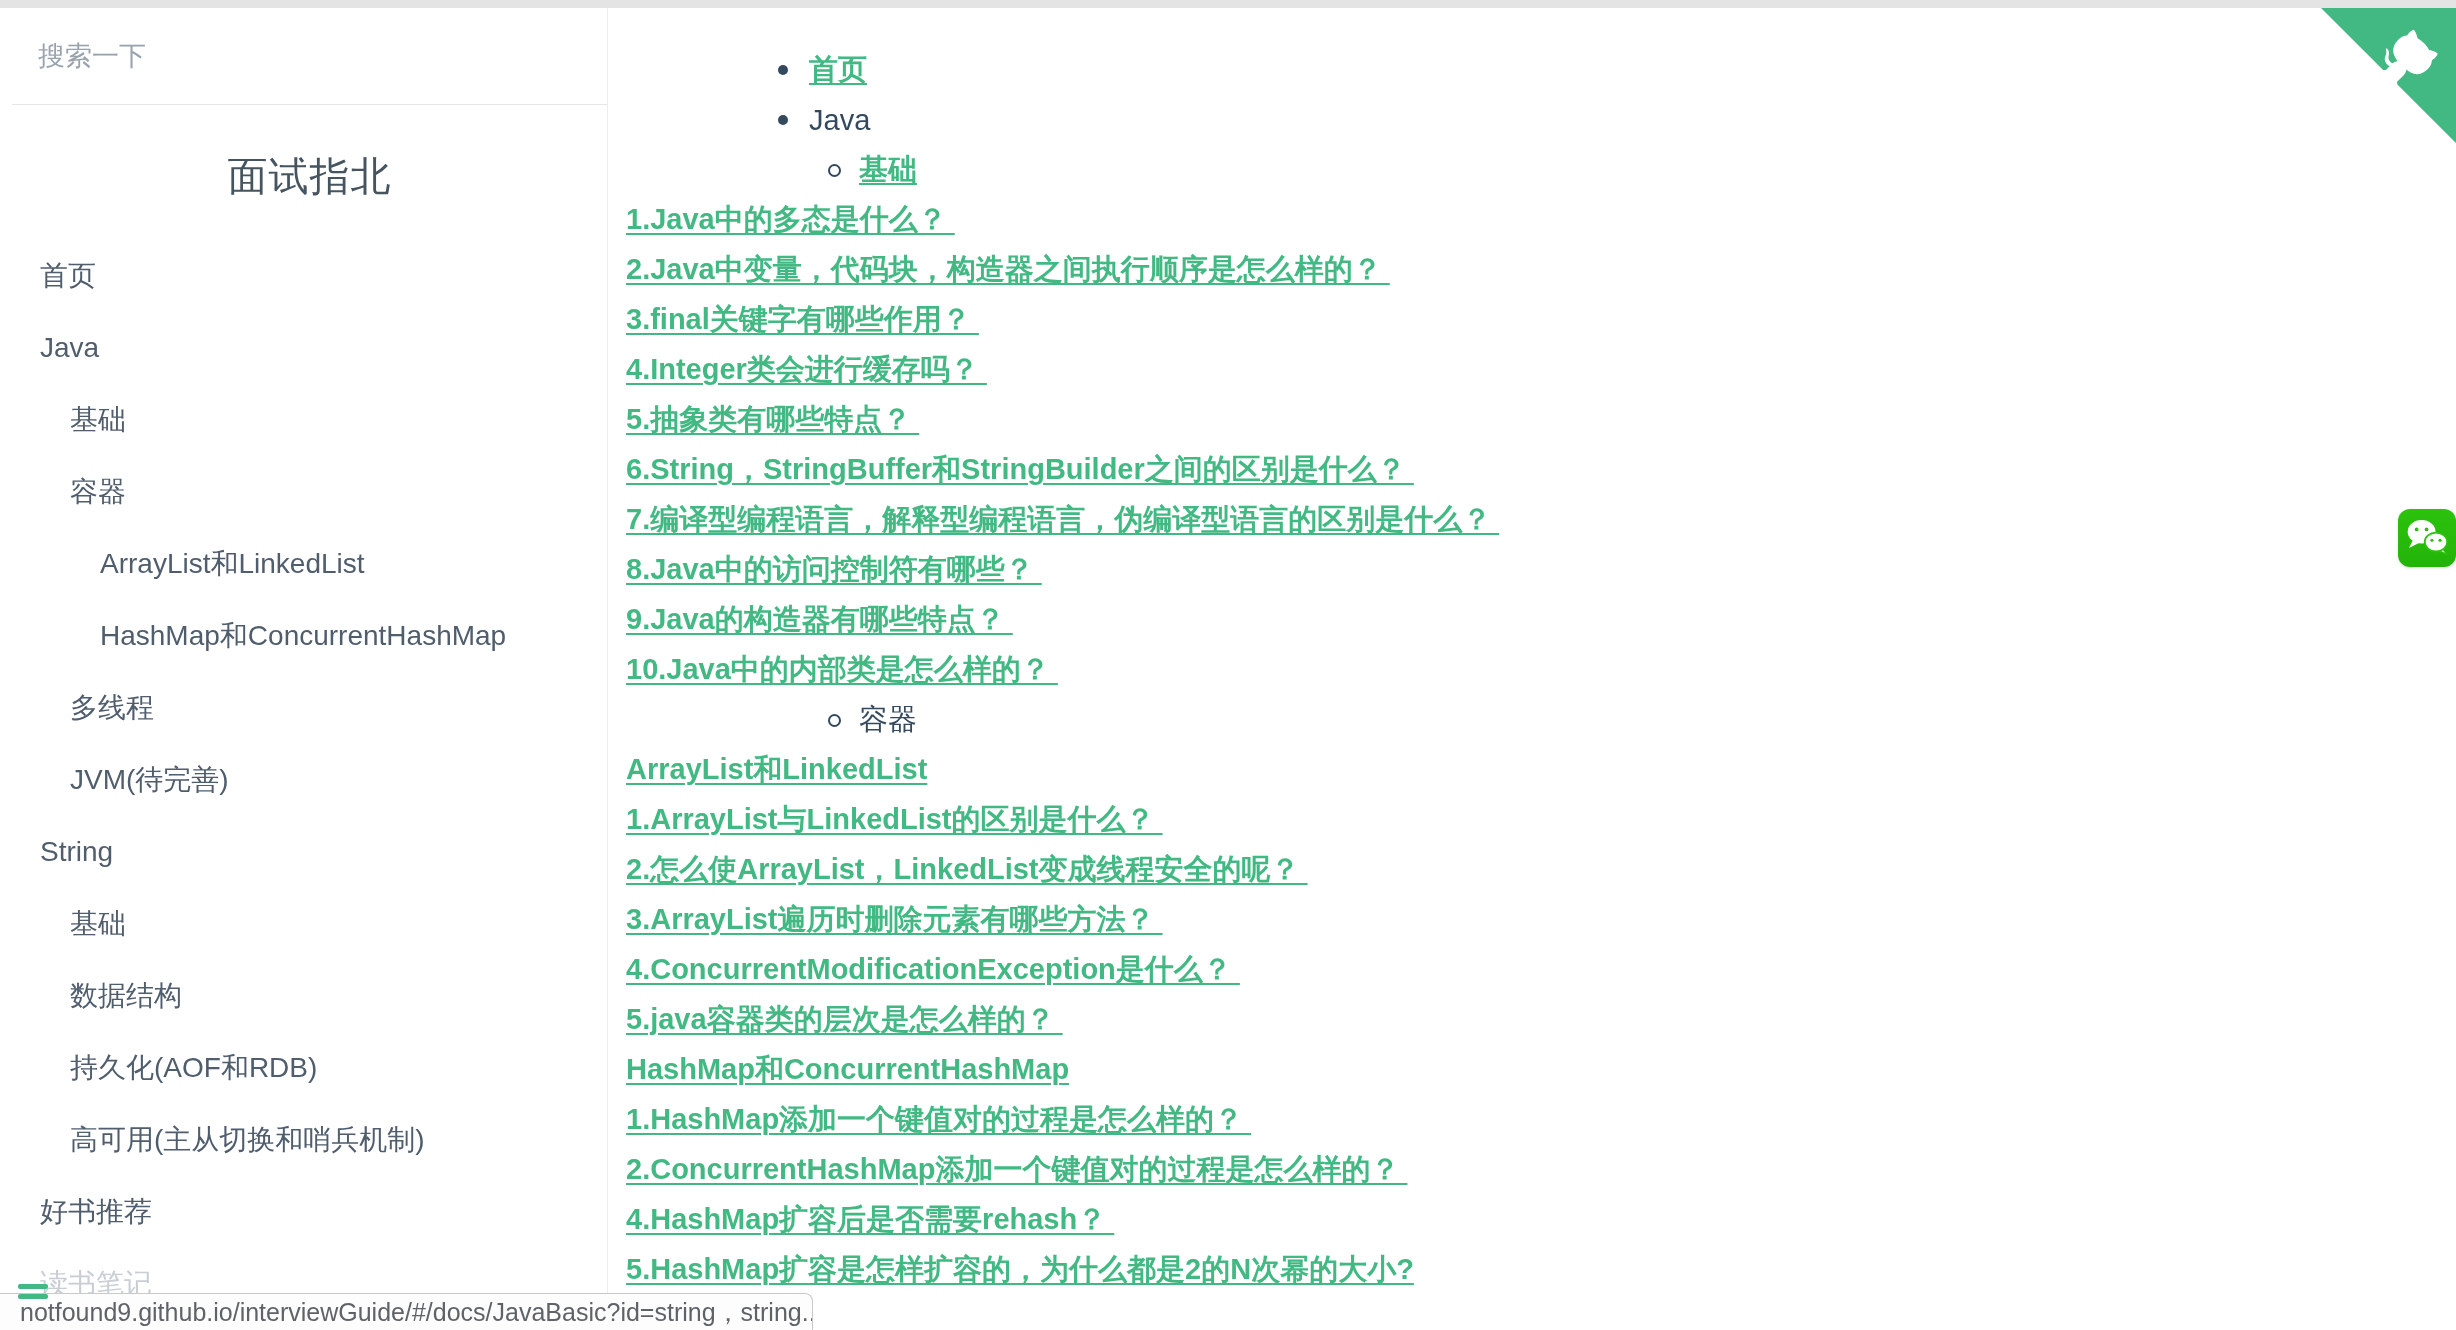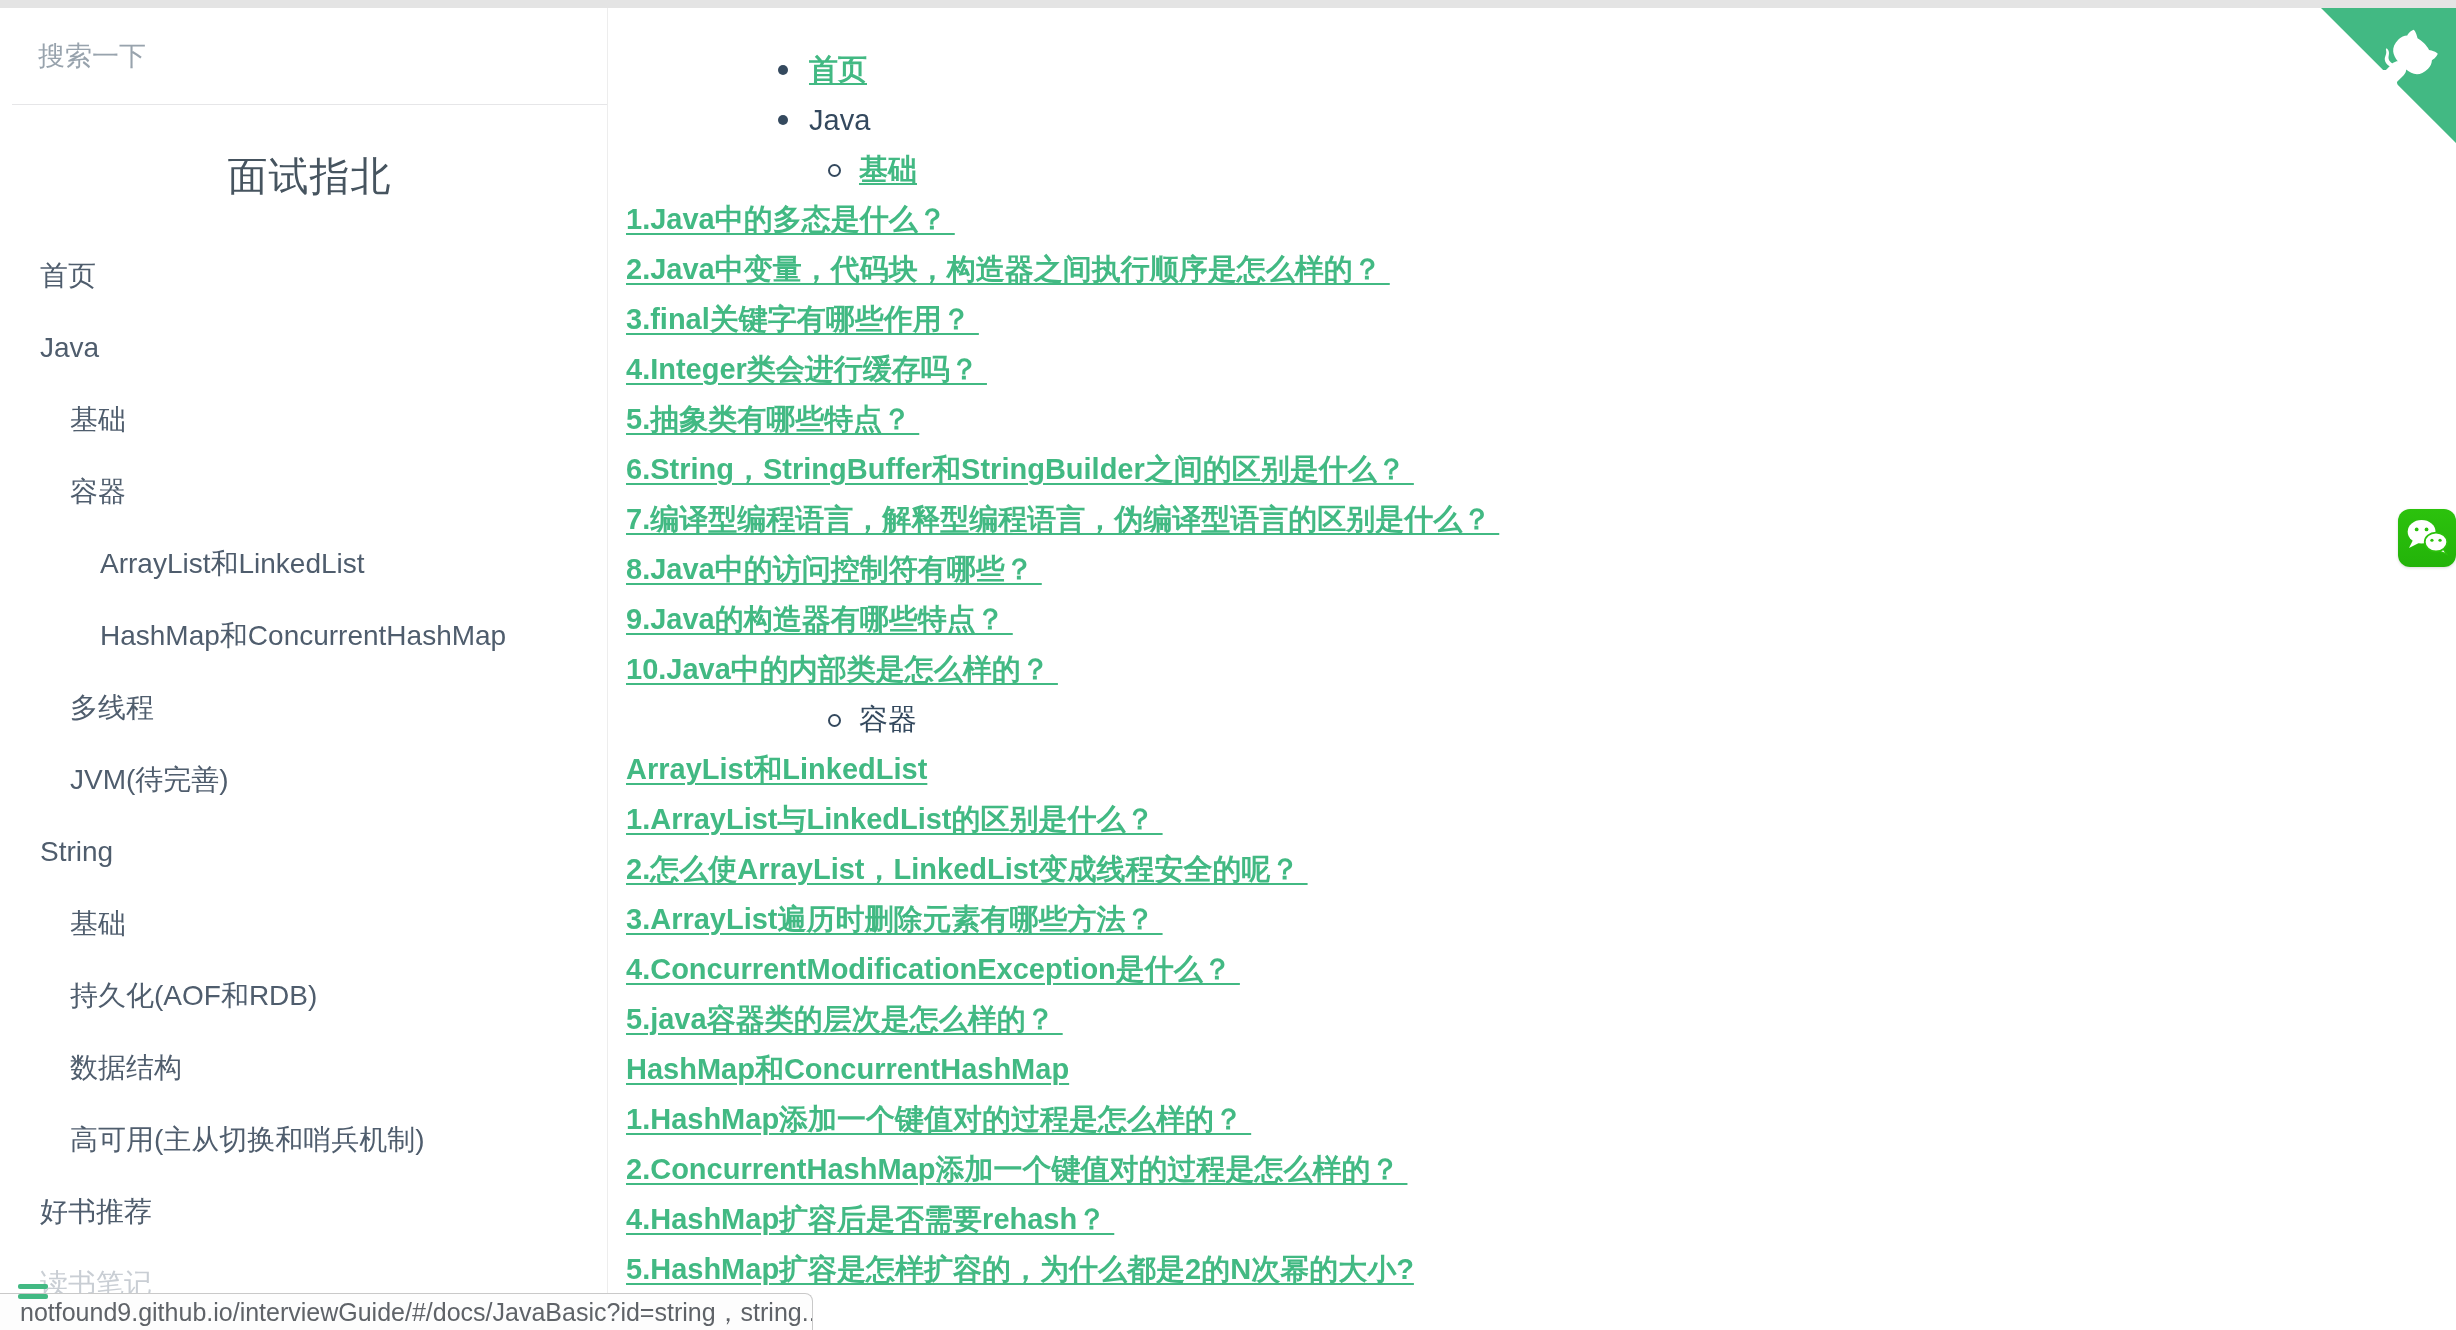--- a/index.html
+++ b/index.html
@@ -95,22 +95,22 @@
       <div class="side-item lvl0">首页</div>
       <div class="side-item lvl0">Java</div>
       <div class="side-item lvl1">基础</div>
       <div class="side-item lvl1">容器</div>
       <div class="side-item lvl2">ArrayList和LinkedList</div>
       <div class="side-item lvl2">HashMap和ConcurrentHashMap</div>
       <div class="side-item lvl1">多线程</div>
       <div class="side-item lvl1">JVM(待完善)</div>
       <div class="side-item lvl0">String</div>
       <div class="side-item lvl1">基础</div>
+      <div class="side-item lvl1">数据结构</div>
       <div class="side-item lvl1">持久化(AOF和RDB)</div>
-      <div class="side-item lvl1">数据结构</div>
       <div class="side-item lvl1">高可用(主从切换和哨兵机制)</div>
       <div class="side-item lvl0">好书推荐</div>
       <div class="side-item lvl0 muted">读书笔记</div>
     </nav>
 </aside>
 
 <div class="sidebar-toggle">
   <div class="bar"></div>
   <div class="bar"></div>
 </div>

